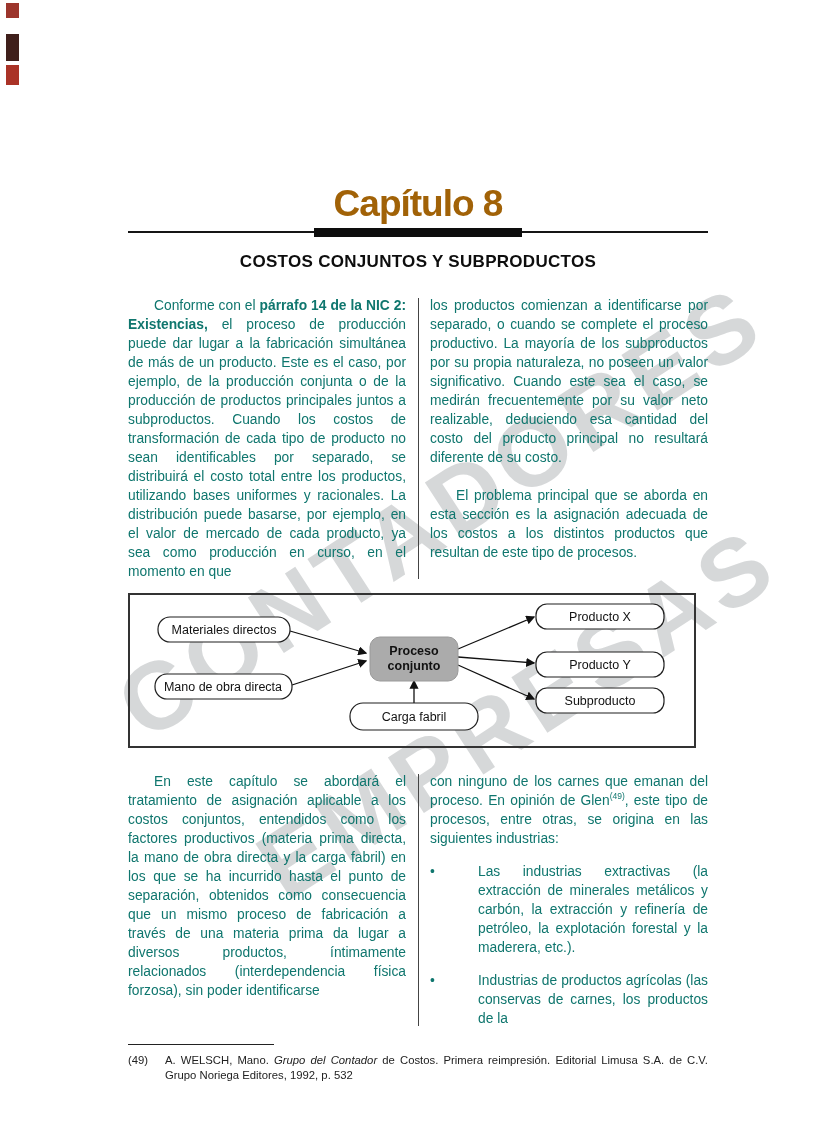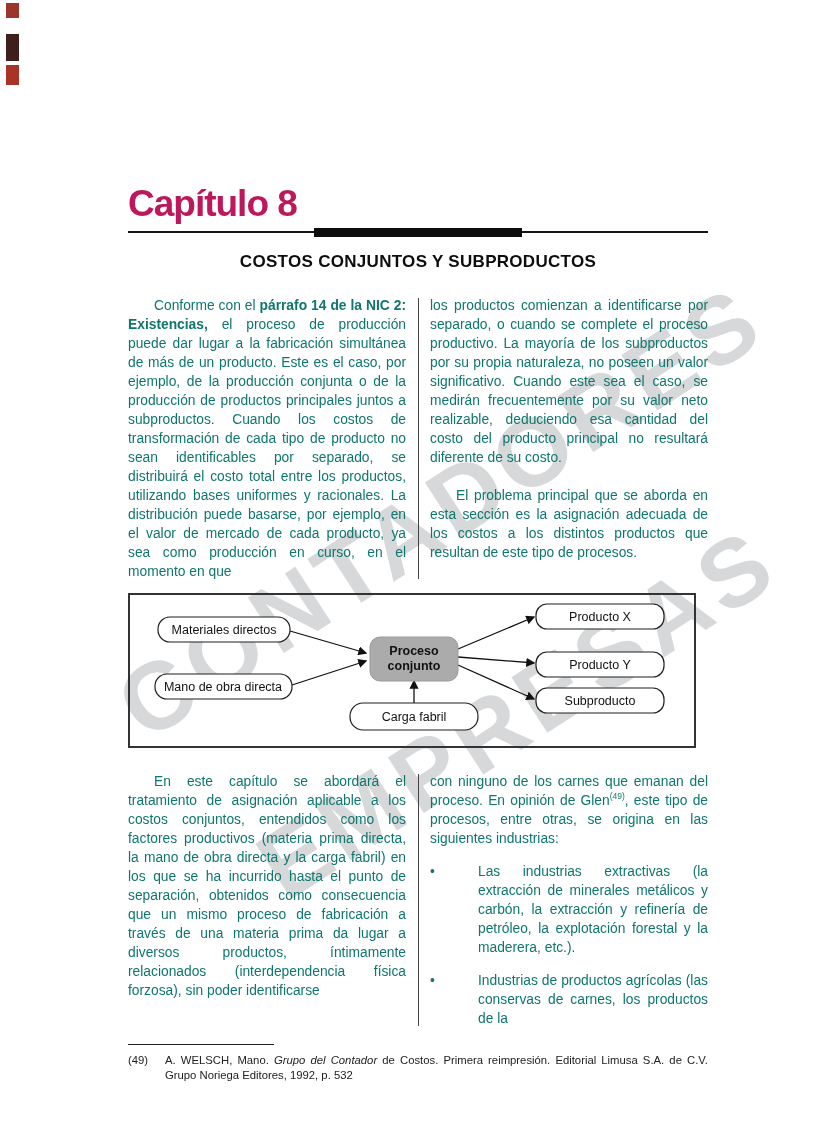--- a/index.html
+++ b/index.html
@@ -24,22 +24,22 @@
     font-weight:700;font-size:96px;letter-spacing:7px;
     color:rgba(128,133,136,0.32);
     transform:rotate(-33deg);transform-origin:left center;
   }
   .wm-1{left:128px;top:660px;}
   .wm-2{left:268px;top:820px;}
 
   .content{position:absolute;left:128px;top:0;width:580px;z-index:1;}
 
   .chapter-title{
-    margin:183px 0 0 0;text-align:left;
-    font-size:37px;font-weight:bold;letter-spacing:-1px;color:#be185d;
+    margin:183px 0 0 0;text-align:center;
+    font-size:37px;font-weight:bold;letter-spacing:-1px;color:#a16207;
   }
   .title-rule{position:relative;height:9px;margin-top:3px;}
   .title-rule .thin{position:absolute;left:0;right:0;top:3px;border-top:2px solid #151515;}
   .title-rule .thick{position:absolute;left:50%;transform:translateX(-50%);top:0;width:208px;height:9px;background:#0d0d0d;}
   .section-title{
     margin:15px 0 0 0;text-align:center;
     font-size:17px;font-weight:bold;letter-spacing:0.3px;color:#0d0d0d;
   }
 
   .cols{display:flex;margin-top:24px;}

